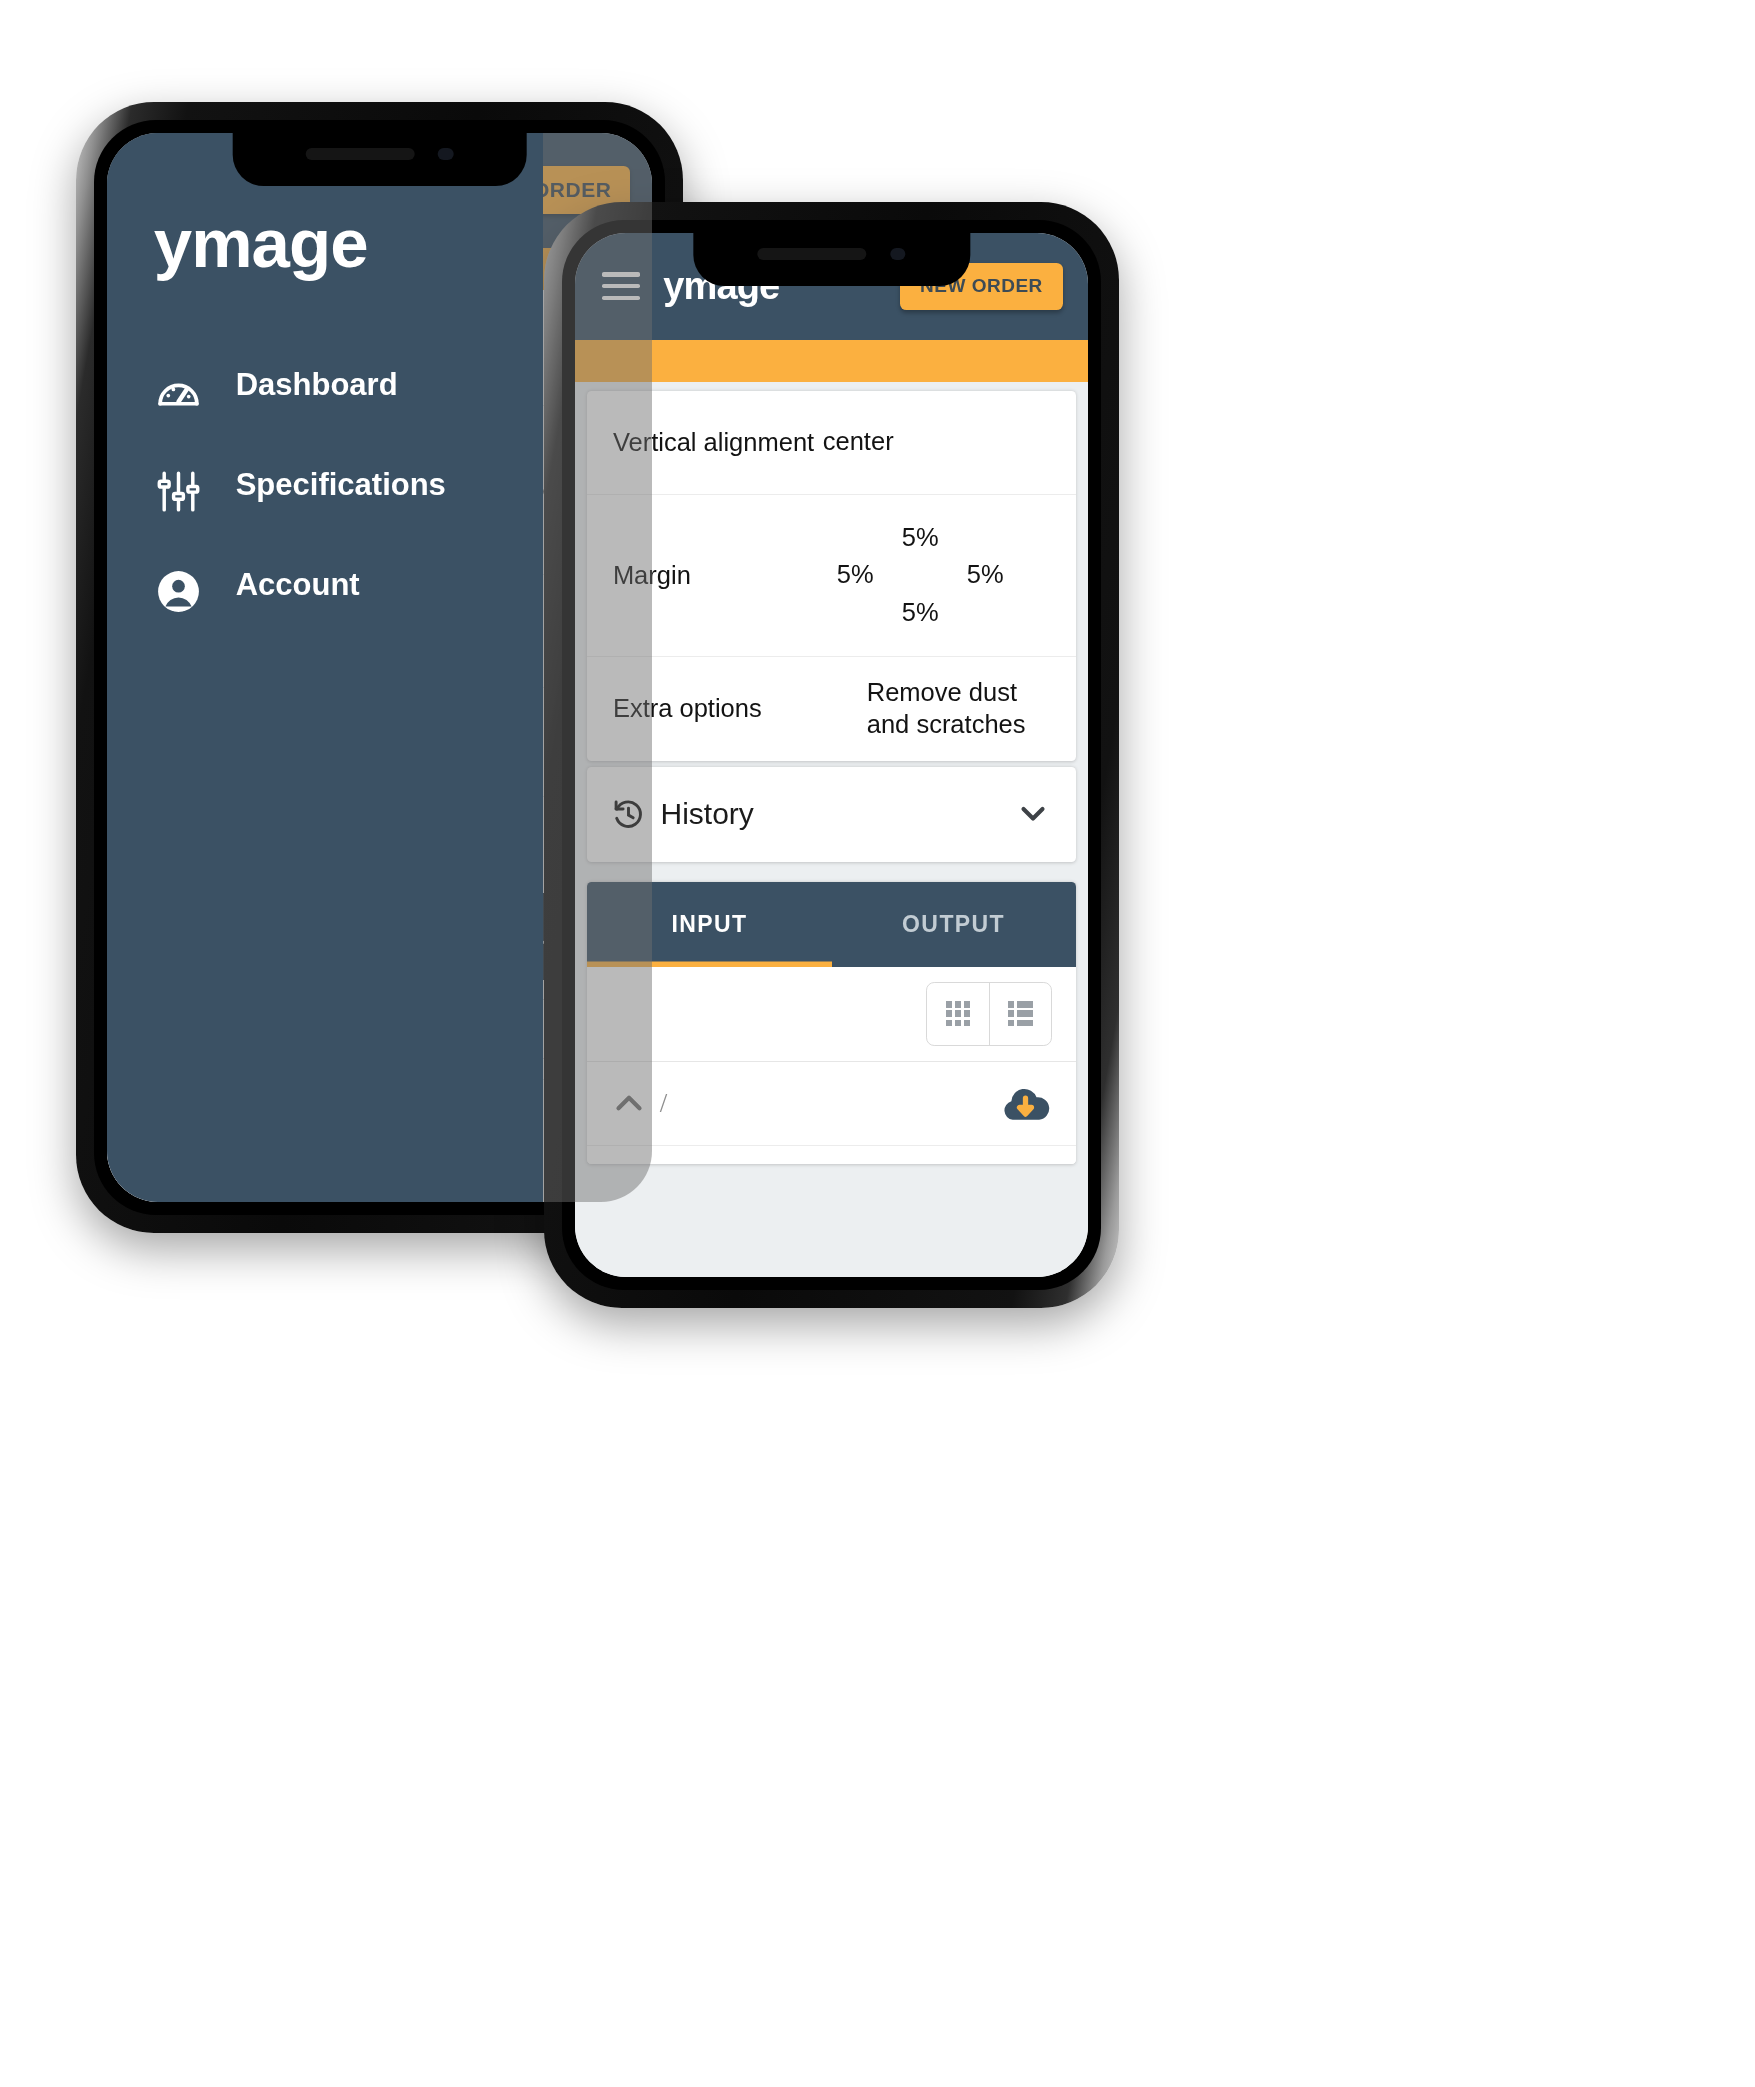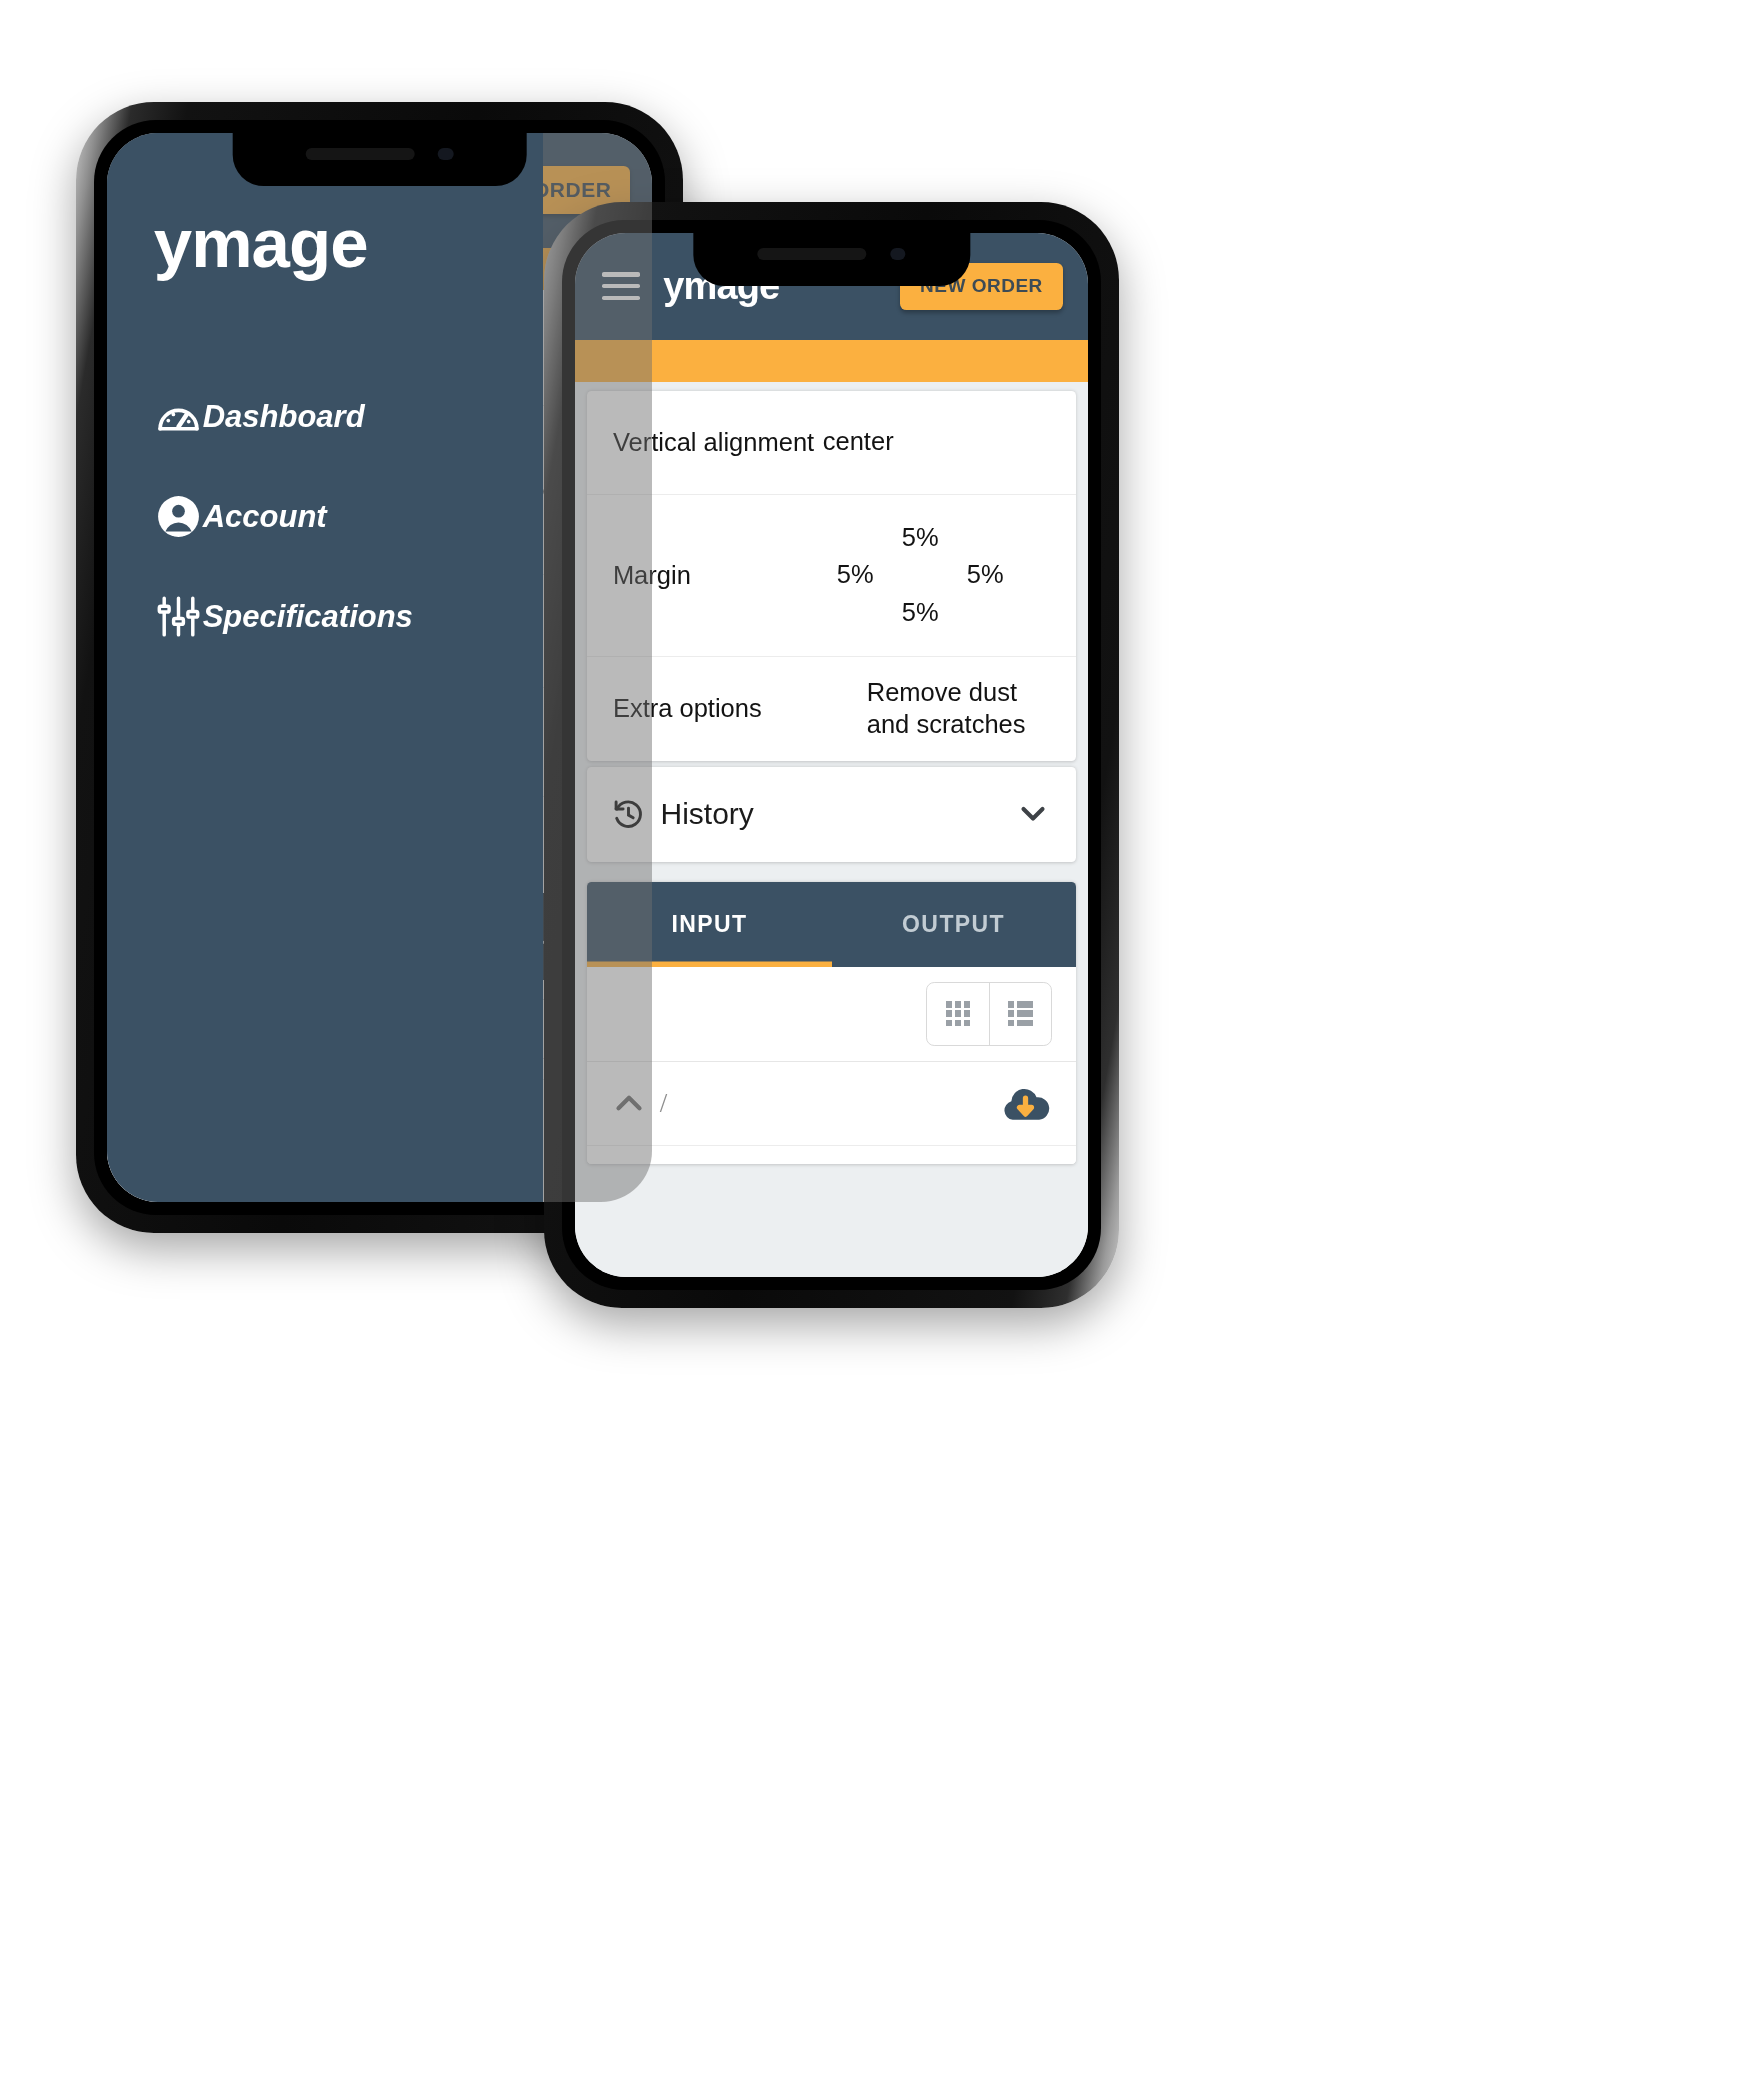--- a/index.html
+++ b/index.html
@@ -131,21 +131,21 @@
   .back-overlay { position: absolute; inset: 0; background: rgba(110,110,110,.48); z-index: 20; }
 
   .back-sidebar {
     position: absolute; top: 0; left: 0; bottom: 0; width: 436px;
     background: #3b5164; z-index: 30;
     padding: 71px 0 0 47px;
   }
   .sb-logo { margin-bottom: 84px; }
   .sb-logo .brand { font-size: 69px; }
   .sb-logo .swoosh { width: 51px; height: 51px; border-width: 10px; right: -56px; top: 5.5px; }
-  .sb-item { display: flex; align-items: center; height: 100px; font-style: italic; }
+  .sb-item { display: flex; gap: 33px; height: 100px; }
   .sb-item .ico { width: 49px; height: 49px; display: flex; align-items: center; justify-content: center; flex: 0 0 49px; }
   .sb-item .ico svg { width: 100%; height: 100%; }
   .sb-item .txt { font-size: 31px; font-weight: bold; color: #ffffff; }
   .sb-item.active .txt { color: #f5a623; }
 
   
   #front-phone { left: 544px; top: 202px; width: 575px; height: 1106px; }
   #front-phone .screen { background: #eceff1; }
 
   .front-app { position: absolute; inset: 0; display: flex; flex-direction: column; }
@@ -301,39 +301,39 @@
                 <circle cx="9.5" cy="11" r=".9" fill="#fff" stroke="none"></circle>
                 <circle cx="17" cy="14.5" r=".9" fill="#fff" stroke="none"></circle>
               </svg>
             </span>
             <span class="txt">Dashboard</span>
           </div>
 
 
           <div class="sb-item">
             <span class="ico">
-              <svg viewBox="0 0 24 24">
-                <circle cx="12" cy="12" r="10" fill="#ffffff"></circle>
-                <circle cx="12" cy="9.4" r="3.1" fill="#3b5164"></circle>
-                <path d="M5.6 19.4a6.8 6.8 0 0 1 12.8 0z" fill="#3b5164"></path>
-              </svg>
-            </span>
-            <span class="txt">Account</span>
-          </div>
-
-          <div class="sb-item">
-            <span class="ico">
               <svg viewBox="0 0 24 24" fill="none" stroke="#ffffff" stroke-width="1.7">
                 <path d="M5 3v18M12 3v18M19 3v18" stroke-linecap="round"></path>
                 <rect x="2.6" y="7" width="4.8" height="2.8" rx=".8" fill="#3b5164"></rect>
                 <rect x="9.6" y="13" width="4.8" height="2.8" rx=".8" fill="#3b5164"></rect>
                 <rect x="16.6" y="9.5" width="4.8" height="2.8" rx=".8" fill="#3b5164"></rect>
               </svg>
             </span>
             <span class="txt">Specifications</span>
+          </div>
+
+          <div class="sb-item">
+            <span class="ico">
+              <svg viewBox="0 0 24 24">
+                <circle cx="12" cy="12" r="10" fill="#ffffff"></circle>
+                <circle cx="12" cy="9.4" r="3.1" fill="#3b5164"></circle>
+                <path d="M5.6 19.4a6.8 6.8 0 0 1 12.8 0z" fill="#3b5164"></path>
+              </svg>
+            </span>
+            <span class="txt">Account</span>
           </div>
         </div>
 
       </div>
     </div>
   </div>
 </div>
 
 <div class="phone" id="front-phone">
   <div class="phone-inner">

